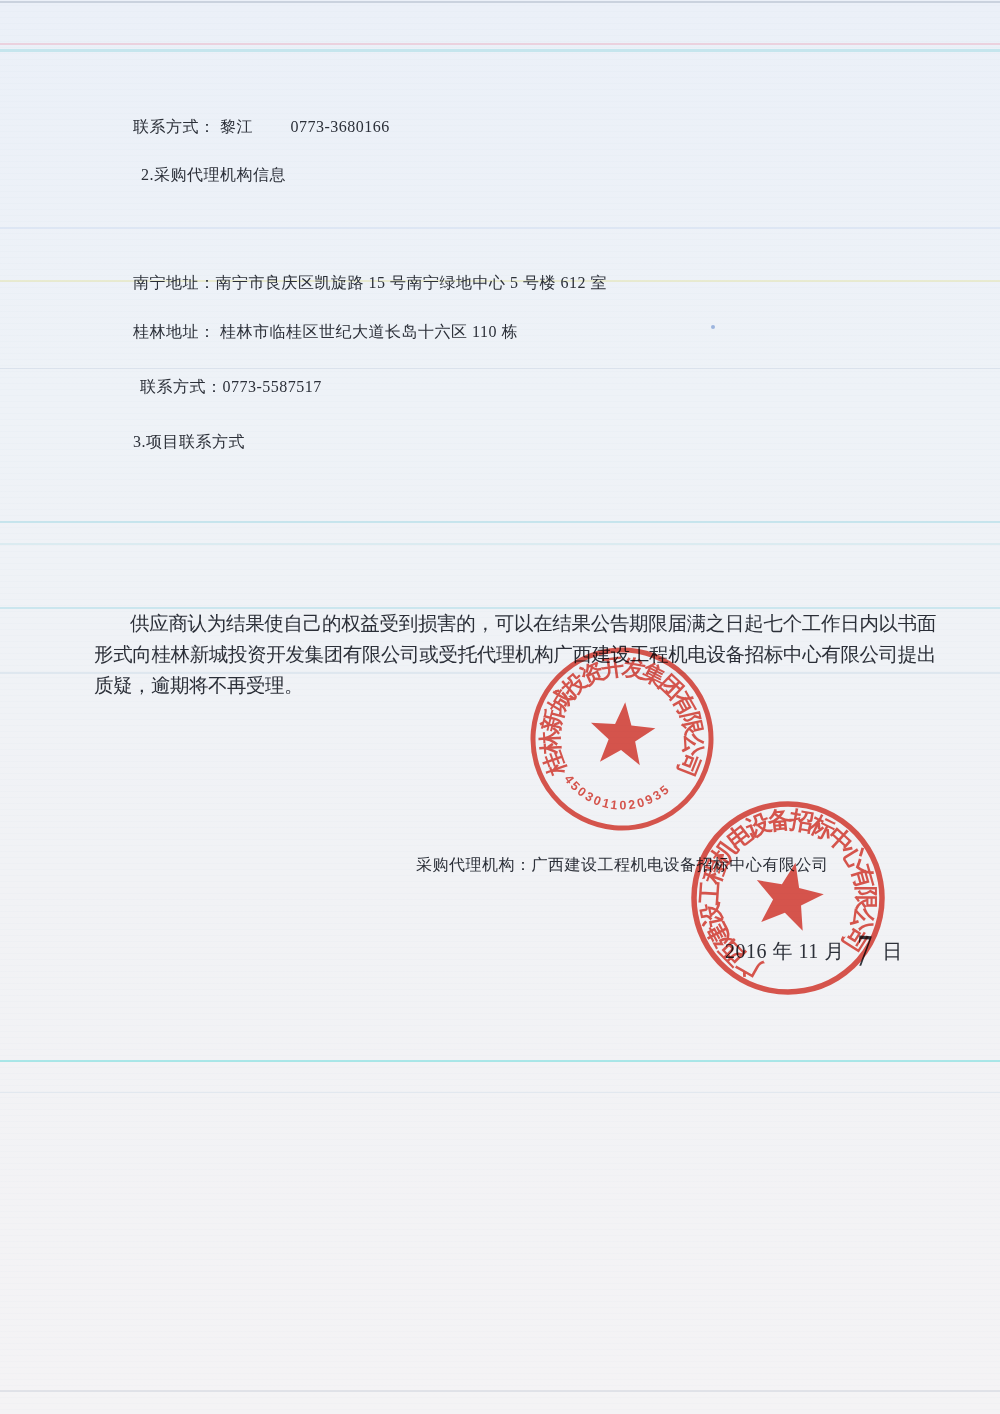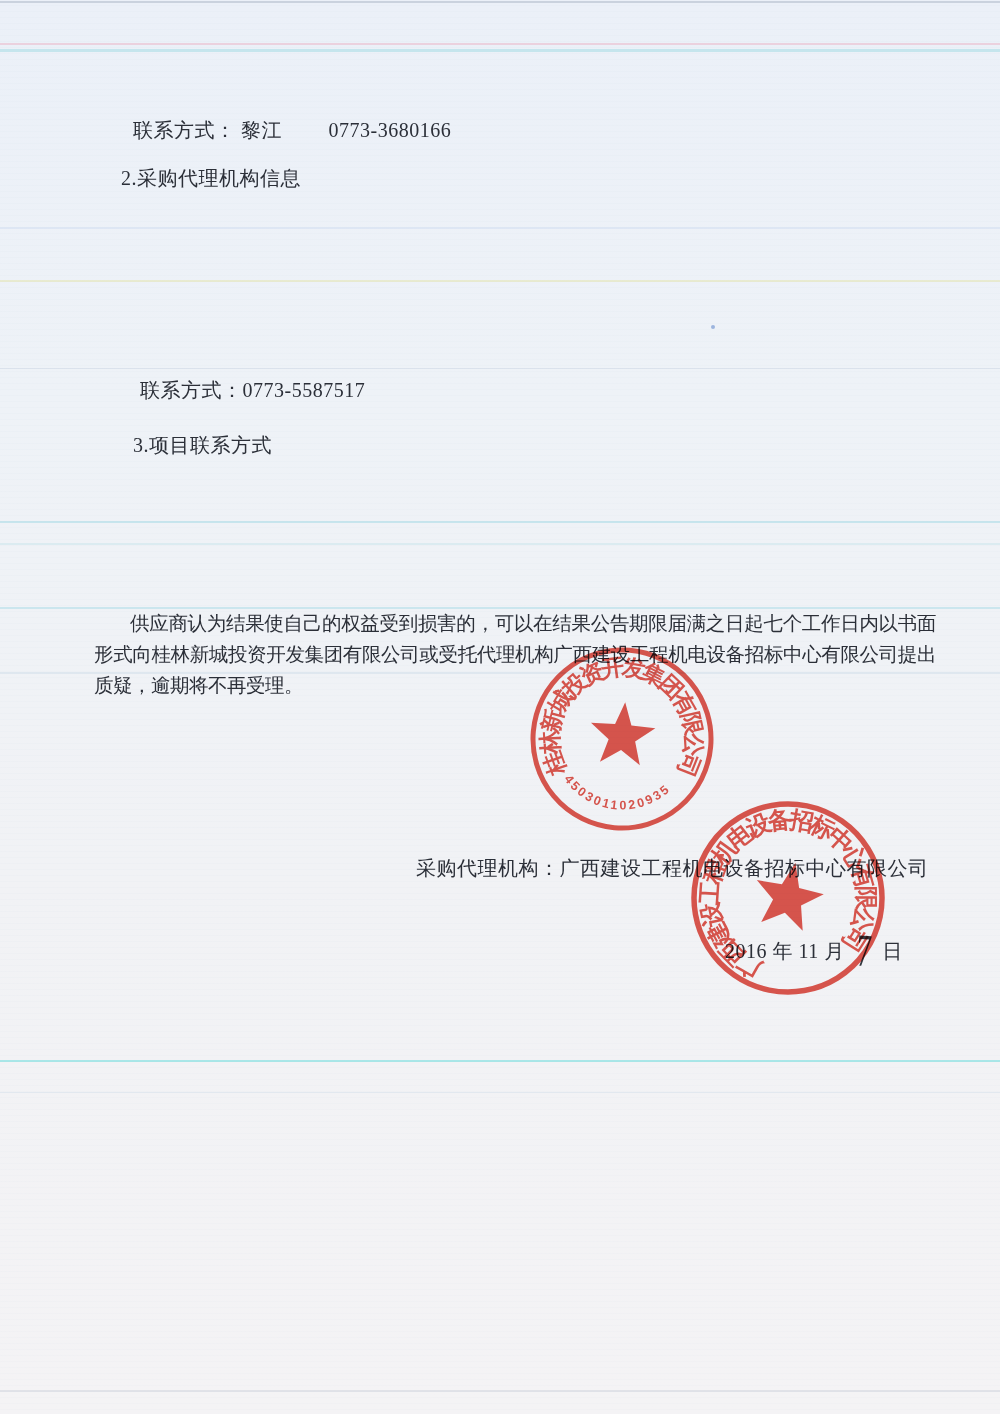--- a/index.html
+++ b/index.html
@@ -13,21 +13,21 @@
     color:#2b2f38;
   }
   .paper-noise{
     position:absolute;inset:0;
     background-image:repeating-linear-gradient(180deg,rgba(255,255,255,0) 0 5px,rgba(198,209,224,0.07) 5px 6px);
     pointer-events:none;
   }
   .scanline{position:absolute;left:0;width:100%;pointer-events:none;}
   .line{
     position:absolute;
-    font-size:20px;
+    font-size:16px;
     letter-spacing:0.5px;
     white-space:pre;
     color:#2b2f38;
   }
   .para{
     position:absolute;
     left:94px;top:588px;width:842px;
     font-size:19.5px;letter-spacing:-0.5px;
     line-height:31px;
     text-indent:36px;
@@ -75,21 +75,23 @@
   <div class="scanline" style="top:543px;height:2px;background:rgba(190,225,233,0.4);"></div>
   <div class="scanline" style="top:607px;height:2px;background:rgba(160,215,228,0.45);"></div>
   <div class="scanline" style="top:672px;height:2px;background:rgba(205,220,232,0.5);"></div>
   <div class="scanline" style="top:1060px;height:2px;background:rgba(110,220,220,0.55);"></div>
   <div class="scanline" style="top:1092px;height:1px;background:rgba(215,225,235,0.6);"></div>
   <div class="scanline" style="top:1390px;height:2px;background:rgba(205,210,220,0.5);"></div>
   <div class="speck" style="left:711px;top:325px;width:4px;height:4px;background:rgba(90,130,200,0.55);"></div>
 
   <div class="line" style="left:133px;top:117px;">联系方式： 黎江　　 0773-3680166</div>
 
-  <div class="line" style="left:121px;top:165px;">2.采购代理机构信息</div>
+  <div class="line" style="left:141px;top:165px;">2.采购代理机构信息</div>
+  <div class="line" style="left:133px;top:273px;">南宁地址：南宁市良庆区凯旋路 15 号南宁绿地中心 5 号楼 612 室</div>
+  <div class="line" style="left:133px;top:322px;">桂林地址： 桂林市临桂区世纪大道长岛十六区 110 栋</div>
   <div class="line" style="left:140px;top:377px;">联系方式：0773-5587517</div>
 
   <div class="line" style="left:133px;top:432px;">3.项目联系方式</div>
 
   <p class="para">供应商认为结果使自己的权益受到损害的，可以在结果公告期限届满之日起七个工作日内以书面形式向桂林新城投资开发集团有限公司或受托代理机构广西建设工程机电设备招标中心有限公司提出质疑，逾期将不再受理。</p>
 
   <div class="line" style="left:416px;top:855px;">采购代理机构：广西建设工程机电设备招标中心有限公司</div>
 
   <div class="date-line">
     <span>2016 年 11 月</span><span class="handwritten-day">7</span><span>日</span>

